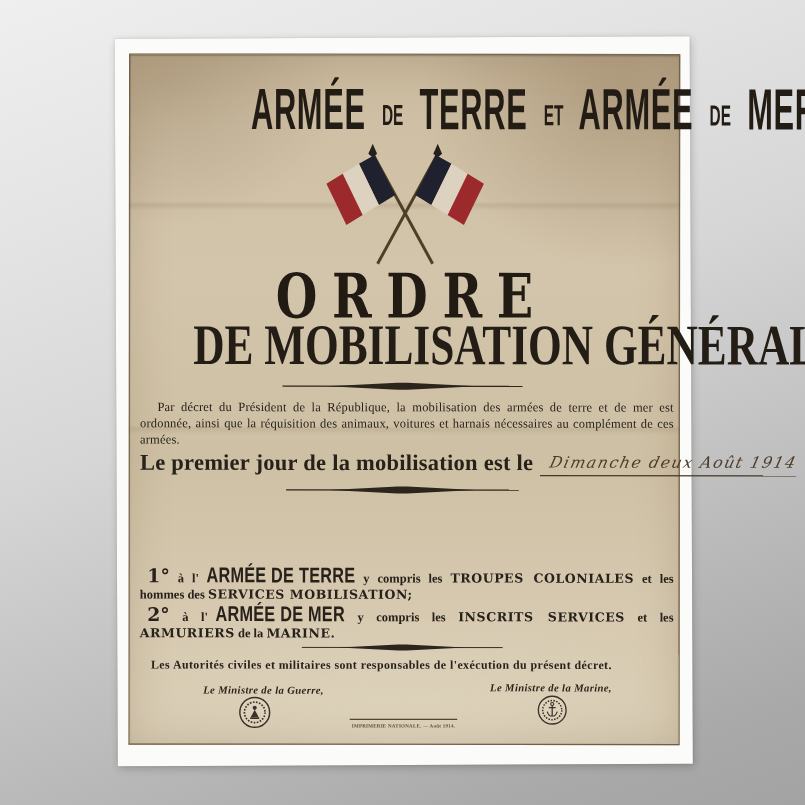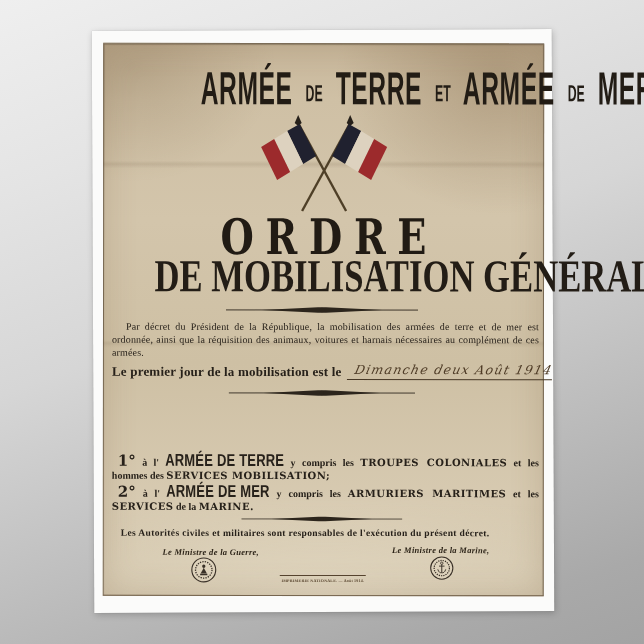--- a/index.html
+++ b/index.html
@@ -37,21 +37,21 @@
   .sub-title{position:absolute;left:0;right:0;top:206px;text-align:center;white-space:nowrap;
     font-family:"Liberation Serif",serif;font-weight:bold;font-size:45px;
     transform:scale(.77,1.02);transform-origin:center;color:#231d16;}
   .divider{position:absolute;}
   .d1{left:120px;top:258px;} .d2{left:123px;top:341px;} .d3{left:136px;top:467px;}
   .para{position:absolute;left:8px;width:427px;margin:0;
     font-weight:normal;font-size:10px;line-height:12.9px;text-align:justify;text-indent:14px;letter-spacing:.15px;}
   .p-decree{top:277px;} .p-fascicule{top:353px;} .p-vises{top:394px;}
   .emph{font-family:"DejaVu Serif",serif;letter-spacing:.45px;}
   .firstday{position:absolute;left:8px;right:9px;top:316px;display:flex;align-items:flex-end;}
-  .fd-label{font-weight:bold;font-size:13px;white-space:nowrap;letter-spacing:.2px;}
+  .fd-label{font-weight:bold;font-size:18px;white-space:nowrap;letter-spacing:.2px;}
   .fd-line{flex:1;border-bottom:1.2px solid #463725;margin-left:5px;padding:0 0 1px 8px;white-space:nowrap;}
   .fd-script{display:inline-block;font-family:"DejaVu Serif",serif;font-style:italic;font-size:12.5px;
     transform:skewX(-13deg);letter-spacing:1.3px;color:#4f3c27;}
   .item{position:absolute;left:8px;width:427px;margin:0;font-weight:bold;font-size:10px;line-height:12.8px;
     text-align:justify;text-indent:6px;}
   .i-terre{top:411px;} .i-mer{top:442px;}
   .inum{font-family:"DejaVu Serif",serif;font-size:15px;}
   .iname{display:inline-block;font-family:"Liberation Sans",sans-serif;font-weight:bold;font-size:13px;
     transform:scaleY(1.32);transform-origin:50% 78%;letter-spacing:.2px;}
   .resp{position:absolute;left:17px;width:420px;top:484px;margin:0;font-weight:bold;font-size:9.5px;letter-spacing:.35px;}
@@ -108,21 +108,21 @@
             <line x1="2" y1="6" x2="194" y2="6" stroke="#2c251c" stroke-width="0.9"></line>
             <polygon points="38,6 94,3.2 102,3.2 158,6 102,8.8 94,8.8" fill="#2c251c"></polygon>
             <circle cx="98" cy="6" r="2.3" fill="#2c251c"></circle>
           </svg>
       </div>
 
 
 
       <p class="item i-terre"><span class="inum">1°</span><span> à l'</span><span class="iname">ARMÉE DE TERRE</span><span> y compris les </span><span class="emph">TROUPES COLONIALES</span><span> et les hommes des </span><span class="emph">SERVICES MOBILISATION;</span></p>
 
-      <p class="item i-mer"><span class="inum">2°</span><span> à l'</span><span class="iname">ARMÉE DE MER</span><span> y compris les </span><span class="emph">ARMURIERS MARITIMES</span><span> et les </span><span class="emph">SERVICES</span><span> de la </span><span class="emph">MARINE.</span></p>
+      <p class="item i-mer"><span class="inum">2°</span><span> à l'</span><span class="iname">ARMÉE DE MER</span><span> y compris les </span><span class="emph">INSCRITS SERVICES</span><span> et les </span><span class="emph">ARMURIERS</span><span> de la </span><span class="emph">MARINE.</span></p>
 
       <div class="divider d3">
         <svg width="164" height="12" viewBox="0 0 196 12">
             <line x1="2" y1="6" x2="194" y2="6" stroke="#2c251c" stroke-width="0.9"></line>
             <polygon points="38,6 94,3.2 102,3.2 158,6 102,8.8 94,8.8" fill="#2c251c"></polygon>
             <circle cx="98" cy="6" r="2.3" fill="#2c251c"></circle>
           </svg>
       </div>
 
       <p class="resp">Les Autorités civiles et militaires sont responsables de l'exécution du présent décret.</p>

